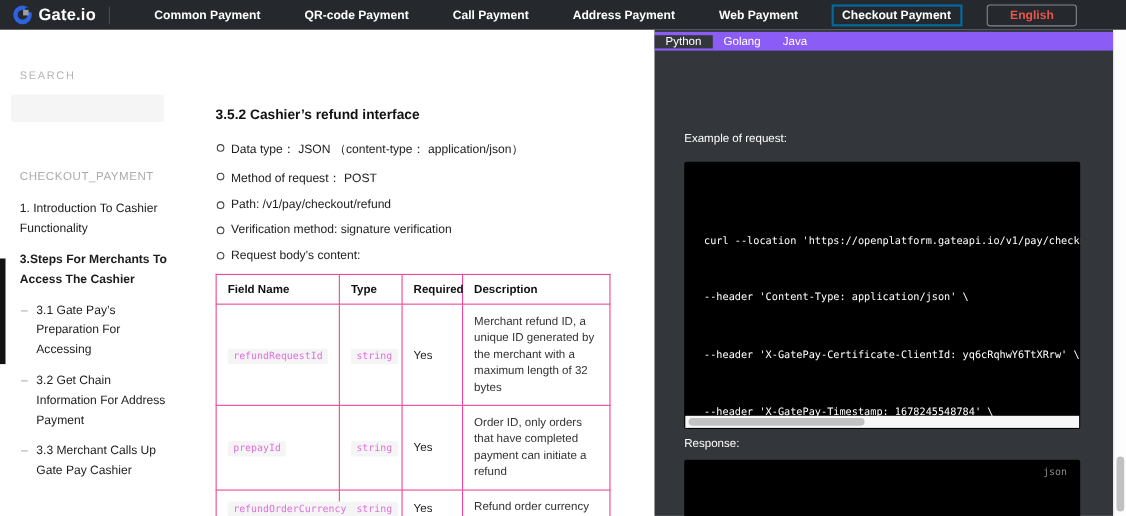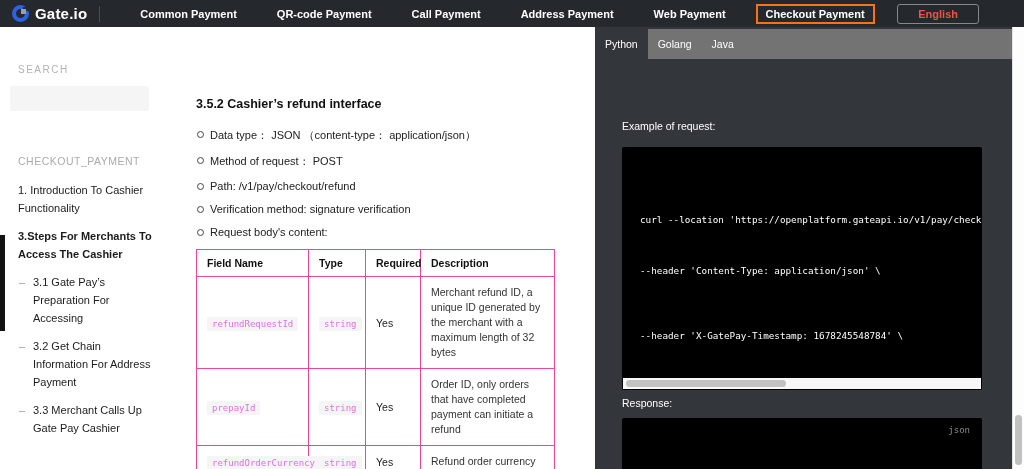--- a/index.html
+++ b/index.html
@@ -13,21 +13,21 @@
   .logo { display:flex; align-items:center; padding-left:12px; }
   .logo-mark { width:17px; height:17px; position:relative; margin-right:6px; }
   .logo-ring { position:absolute; inset:0; border:4px solid #2d63e2; border-radius:50%; }
   .logo-cut { position:absolute; right:0; top:2px; width:6px; height:4px; background:#25282c; }
   .logo-sq { position:absolute; right:3px; top:4px; width:5px; height:5px; background:#9aa0a6; }
   .logo-text { color:#fff; font-size:15px; font-weight:bold; letter-spacing:.2px; }
   .nav-divider { width:1px; height:16px; background:#4a4d50; margin-left:12px; }
   .nav-items { display:flex; align-items:center; margin-left:20px; }
   .nav-item { color:#fff; font-size:11px; font-weight:600; padding:4px 10px; margin:0 10px;
               white-space:nowrap; cursor:pointer; }
-  .nav-item.active-box { border:2px solid #f97316; padding:2px 8px; }
+  .nav-item.active-box { border:2px solid #0369a1; padding:2px 8px; }
   .lang-btn { margin-left:auto; margin-right:45px; color:#e8564a; font-size:11px; font-weight:600;
               border:1px solid #85888b; border-radius:3px; padding:3px 20px; background:transparent;
               cursor:pointer; font-family:inherit; }
 
   .layout { position:absolute; top:27px; left:0; width:1024px; height:442px; }
 
   
   .sidebar { position:absolute; left:0; top:0; width:163px; height:100%; background:#fff; overflow:hidden; }
   .side-scroll-thumb { position:absolute; left:0; top:208px; width:5px; height:96px; background:#121212; }
   .search-label { margin:37px 0 0 18px; color:#b3b3b3; font-size:10px; letter-spacing:1.5px; }
@@ -51,21 +51,21 @@
   .fields th, .fields td { border:1px solid #ec4899; text-align:left; vertical-align:middle;
                            padding:8px 10px; font-size:10.5px; color:#222; }
   .fields th { font-weight:bold; color:#111; padding:7px 10px; }
   .fields td.desc { line-height:15px; color:#333; }
   .chip { font-family:"DejaVu Sans Mono", monospace; font-size:9px; color:#e070e0; background:#f5f5f5;
           padding:2px 5px; border-radius:2px; white-space:nowrap; }
   .chip:empty { display:none; }
 
   
   .code-panel { position:absolute; left:595px; top:0; width:417px; height:100%; background:#33373c; overflow:hidden; }
-  .tabbar { position:absolute; top:2px; left:0; width:100%; height:30px; background:#737373; display:flex; }
+  .tabbar { position:absolute; top:2px; left:0; width:100%; height:17px; background:#8b5cf6; display:flex;align-items:center; }
   .tab { color:#fff; font-size:10.5px; padding:0 10px; display:flex; align-items:center; cursor:pointer; }
   .tab.active { background:#33373c; }
   .request-label, .response-label { position:absolute; left:27px; color:#fff; font-size:10.5px; }
   .request-label { top:93px; }
   .response-label { top:370px; }
   .code-block { position:absolute; left:27px; width:360px; background:#000; border-radius:2px; overflow:hidden; }
   .block-request { top:120px; height:243px; }
   .block-response { top:391px; height:78px; }
   .code-lines { padding:15px 0 0 18px; font-family:"DejaVu Sans Mono", monospace; font-size:9.3px;
                 line-height:12.9px; color:#fff; white-space:pre; }
@@ -206,20 +206,21 @@
     <div class="request-label">Example of request:</div>
 
     <div class="code-block block-request">
       <div class="code-lines">
         
       
           <div class="code-line"><span></span><span>curl --location 'https://openplatform.gateapi.io/v1/pay/checkstand/refund' \</span></div>
         
           <div class="code-line"><span></span><span>--header 'Content-Type: application/json' \</span></div>
         
+          <div class="code-line"><span></span><span>--header 'X-GatePay-Certificate-ClientId: yq6cRqhwY6TtXRrw' \</span></div>
         
           <div class="code-line"><span></span><span>--header 'X-GatePay-Timestamp: 1678245548784' \</span></div>
         
           
         
           
         
           
         
           

